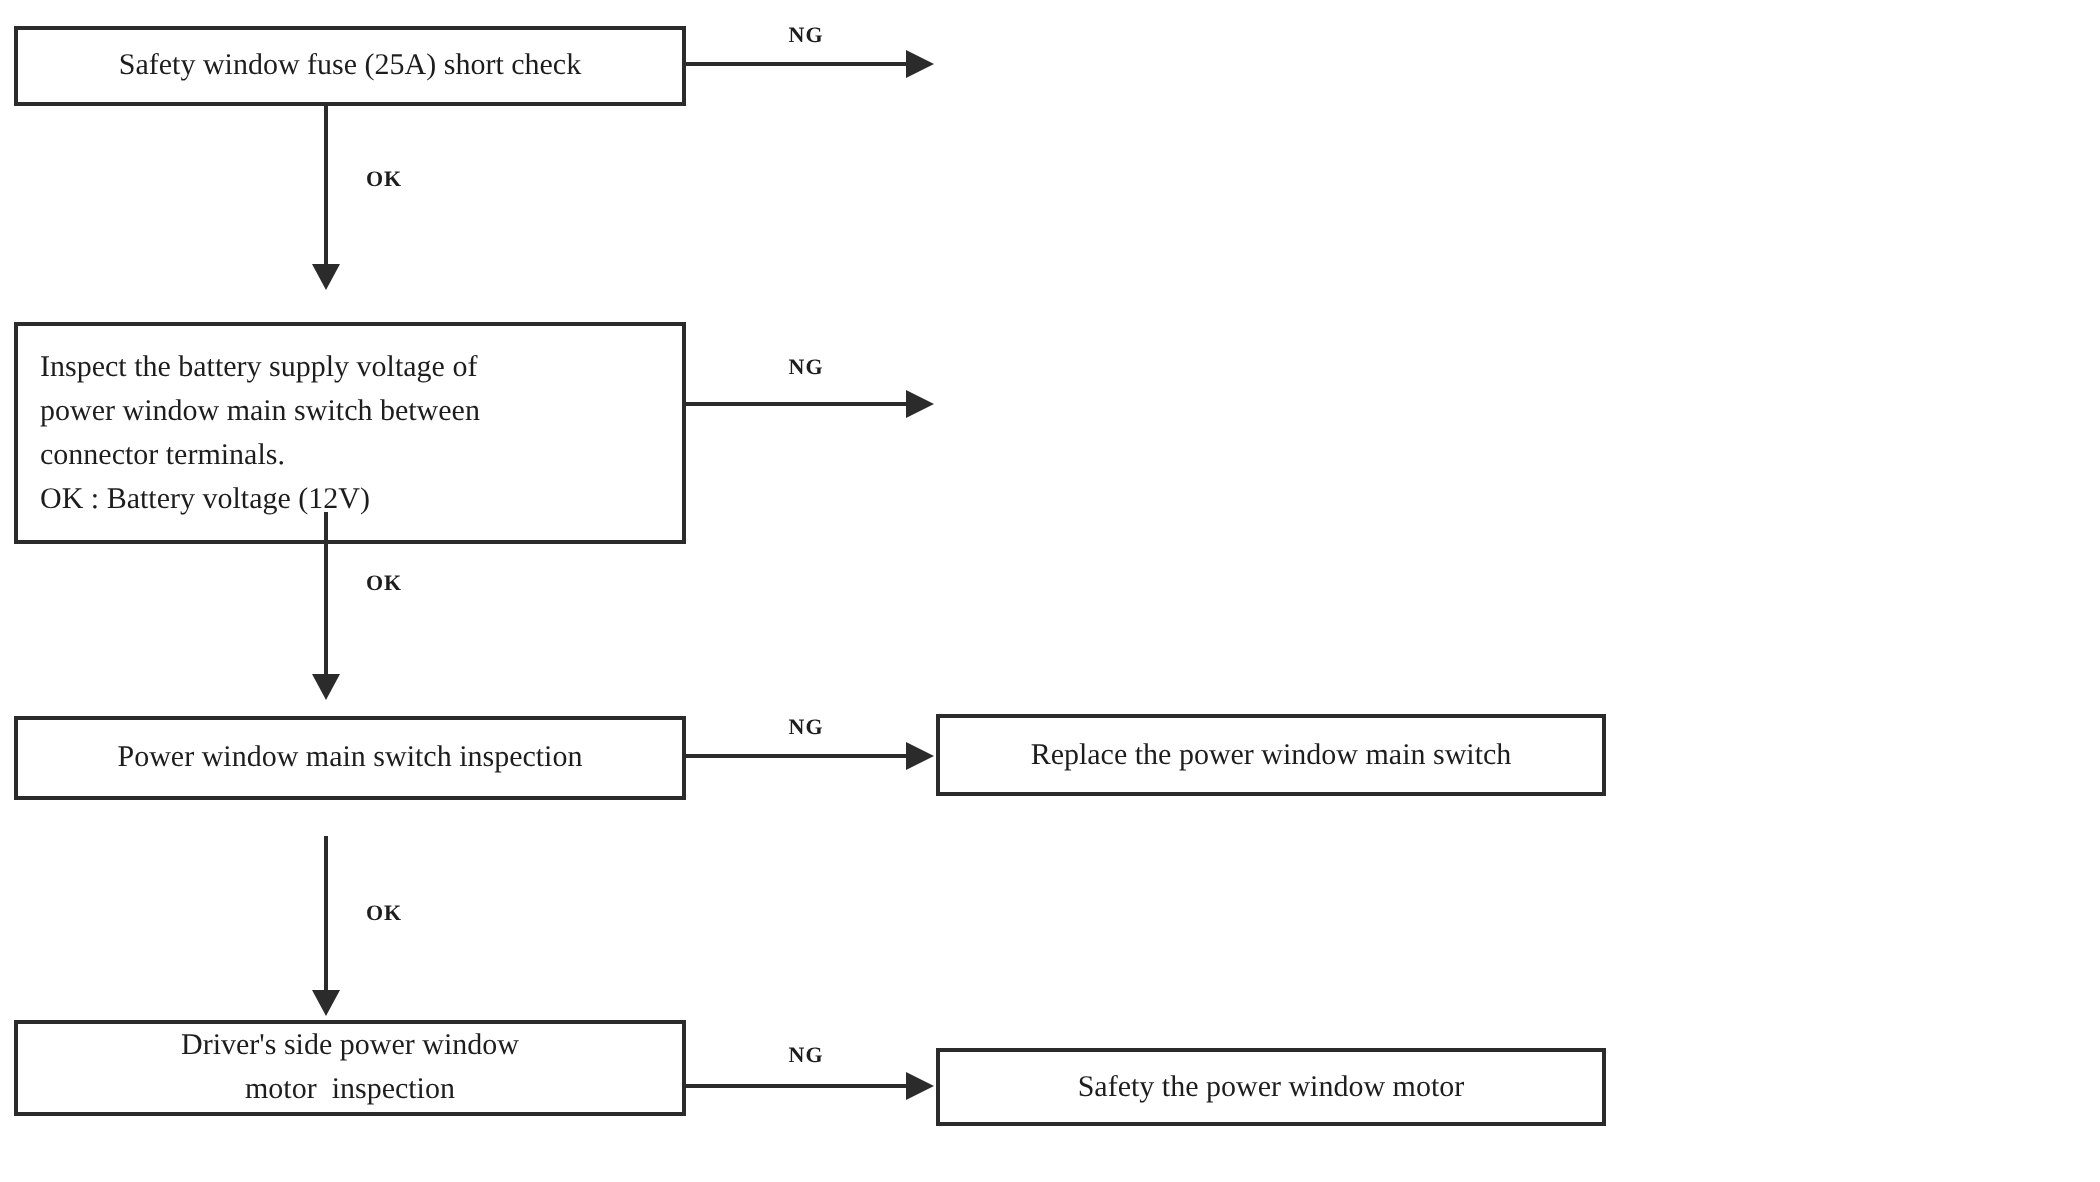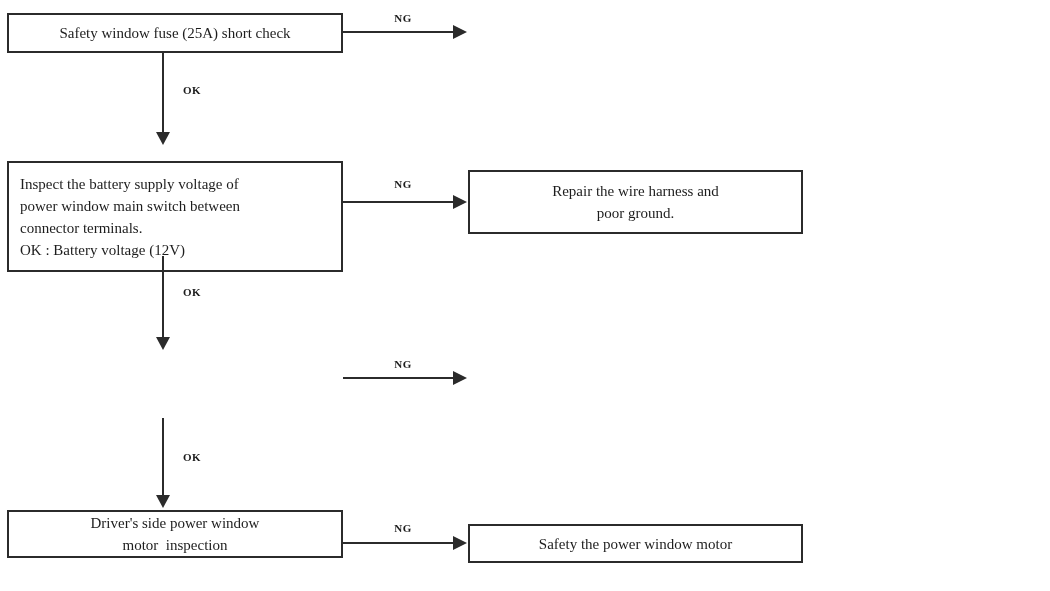--- a/index.html
+++ b/index.html
@@ -78,32 +78,34 @@
 
   <div class="box align-left" style="left:7px;top:145px;width:336px;height:111px">
     <span class="txt">Inspect the battery supply voltage of
 power window main switch between
 connector terminals.
 OK : Battery voltage (12V)</span>
   </div>
   <div class="hline" style="left:343px;top:201px;width:111px"></div>
   <div class="head-right" style="left:453px;top:195px"></div>
   <div class="lbl" style="left:373px;top:178px">NG</div>
-  <div class="box" style="left:468px;top:170px;width:335px;height:64px">
-    <span class="txt">Repair the wire harness and
-poor ground.</span>
-  </div>
 
   <div class="vline" style="left:162px;top:256px;height:82px"></div>
   <div class="head-down" style="left:156px;top:337px"></div>
   <div class="lbl ok" style="left:172px;top:286px">OK</div>
 
+  <div class="box" style="left:7px;top:358px;width:336px;height:42px">
+    <span class="txt">Power window main switch inspection</span>
+  </div>
   <div class="hline" style="left:343px;top:377px;width:111px"></div>
   <div class="head-right" style="left:453px;top:371px"></div>
   <div class="lbl" style="left:373px;top:358px">NG</div>
+  <div class="box" style="left:468px;top:357px;width:335px;height:41px">
+    <span class="txt">Replace the power window main switch</span>
+  </div>
 
   <div class="vline" style="left:162px;top:418px;height:78px"></div>
   <div class="head-down" style="left:156px;top:495px"></div>
   <div class="lbl ok" style="left:172px;top:451px">OK</div>
 
   <div class="box" style="left:7px;top:510px;width:336px;height:48px">
     <span class="txt">Driver's side power window
 motor  inspection</span>
   </div>
   <div class="hline" style="left:343px;top:542px;width:111px"></div>

